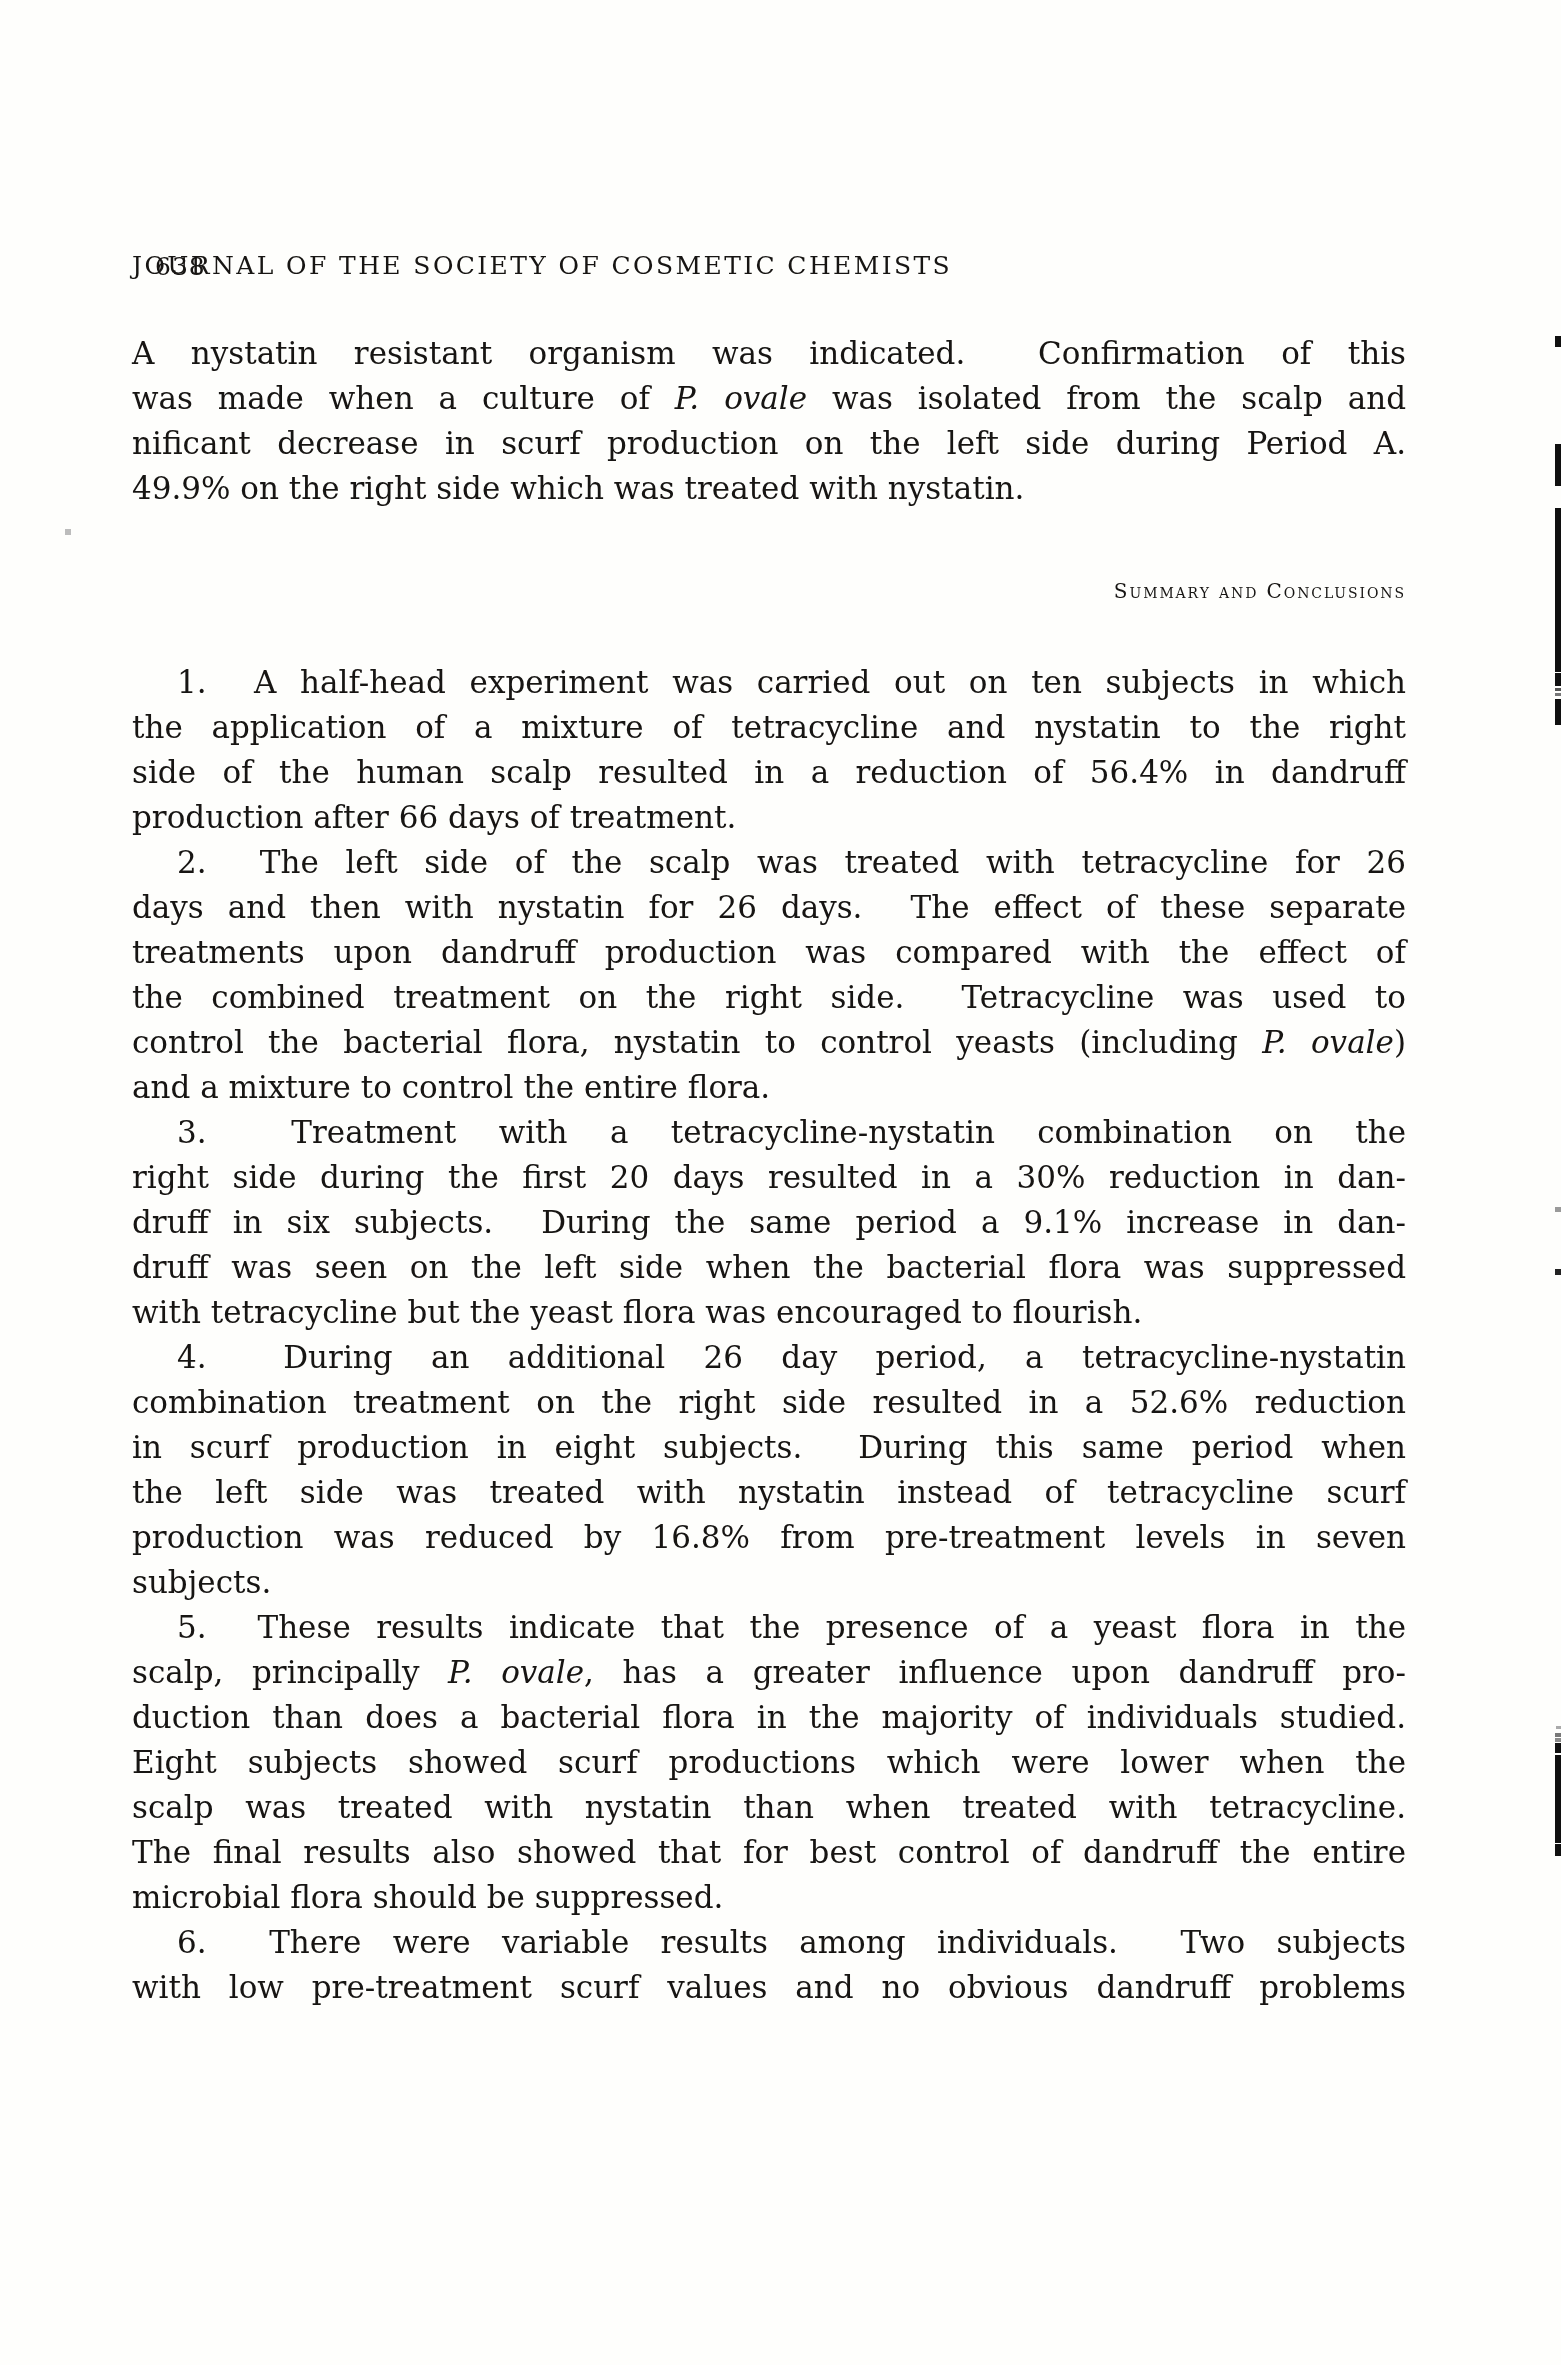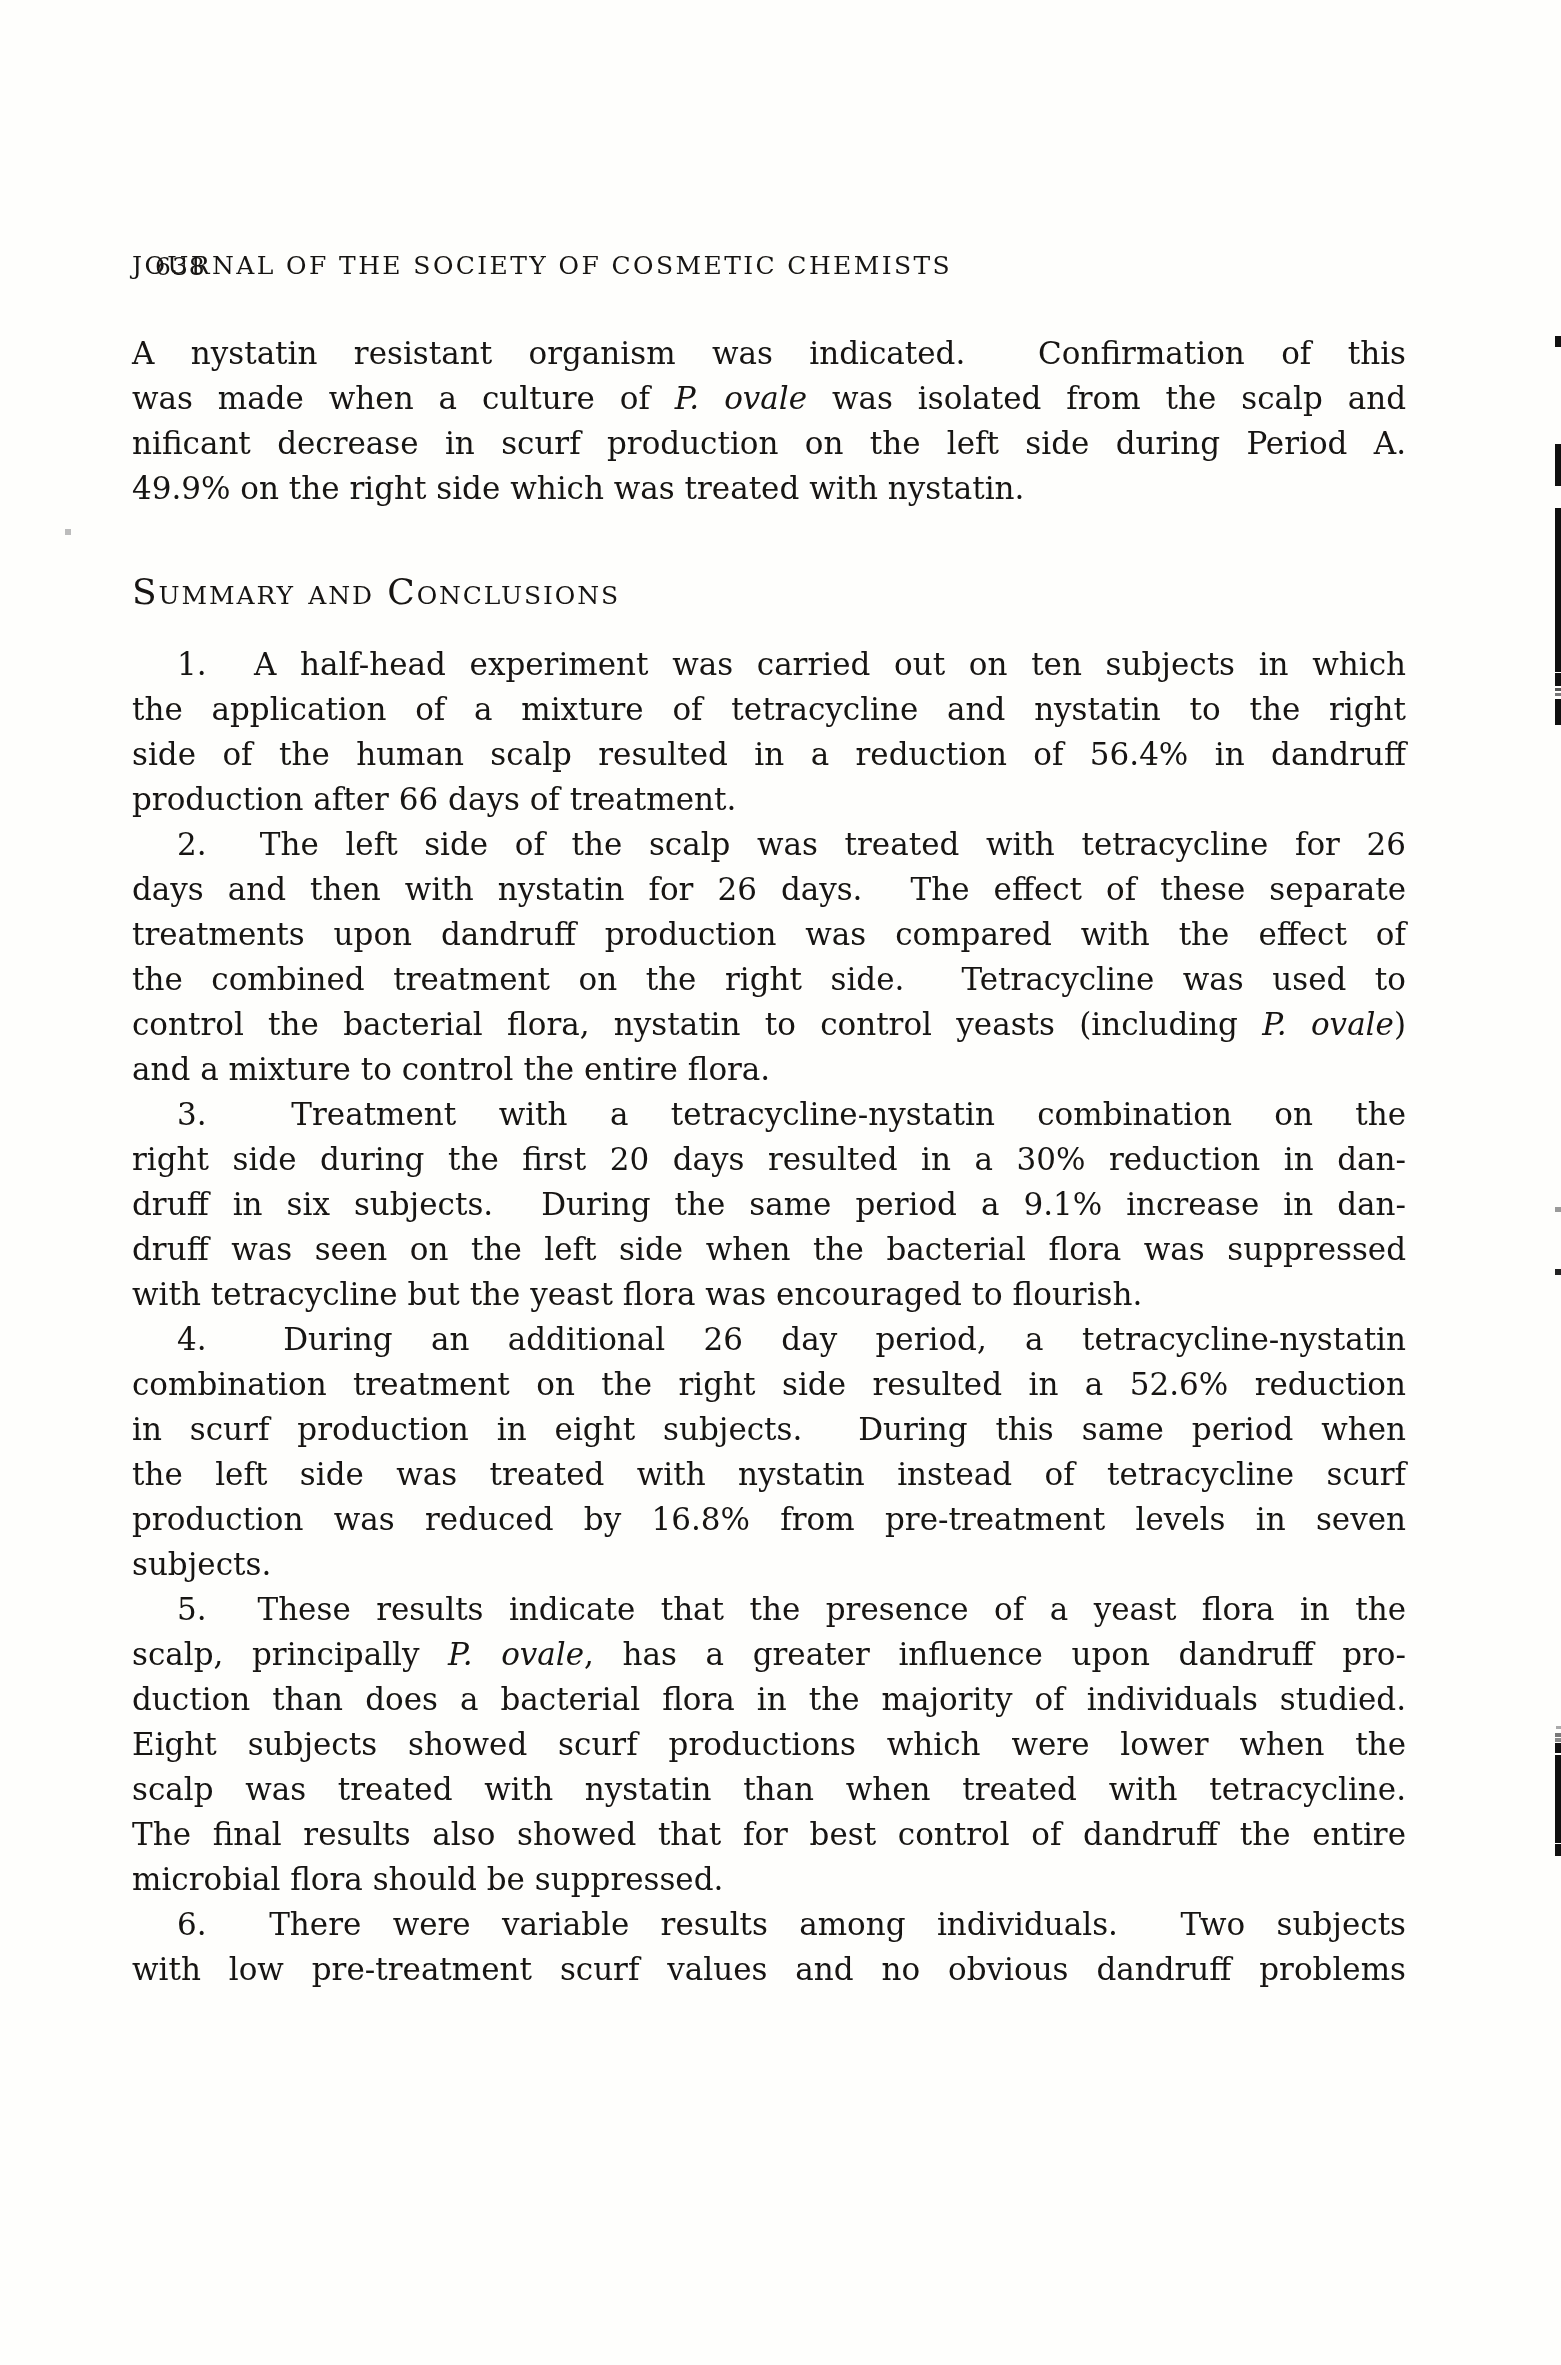--- a/index.html
+++ b/index.html
@@ -43,24 +43,24 @@
   }
   .para { margin: 0; }
   .line {
     text-align: justify;
     text-align-last: justify;
   }
   .line.endline { text-align-last: left; }
   .line.indent { text-indent: 45px; }
   .it { font-style: italic; }
   .section-heading {
-    margin: 58px 0 28px 0;
-    text-align: left;
+    margin: 58px 0 46px 0;
+    text-align: right;
     font-variant: small-caps;
-    font-size: 36px;
+    font-size: 20px;
     letter-spacing: 1.9px;
     line-height: 45px;
   }
   .artifact { position: absolute; background: #101010; }
 </style>
 </head>
 <body>
 
 <div class="page">
 

